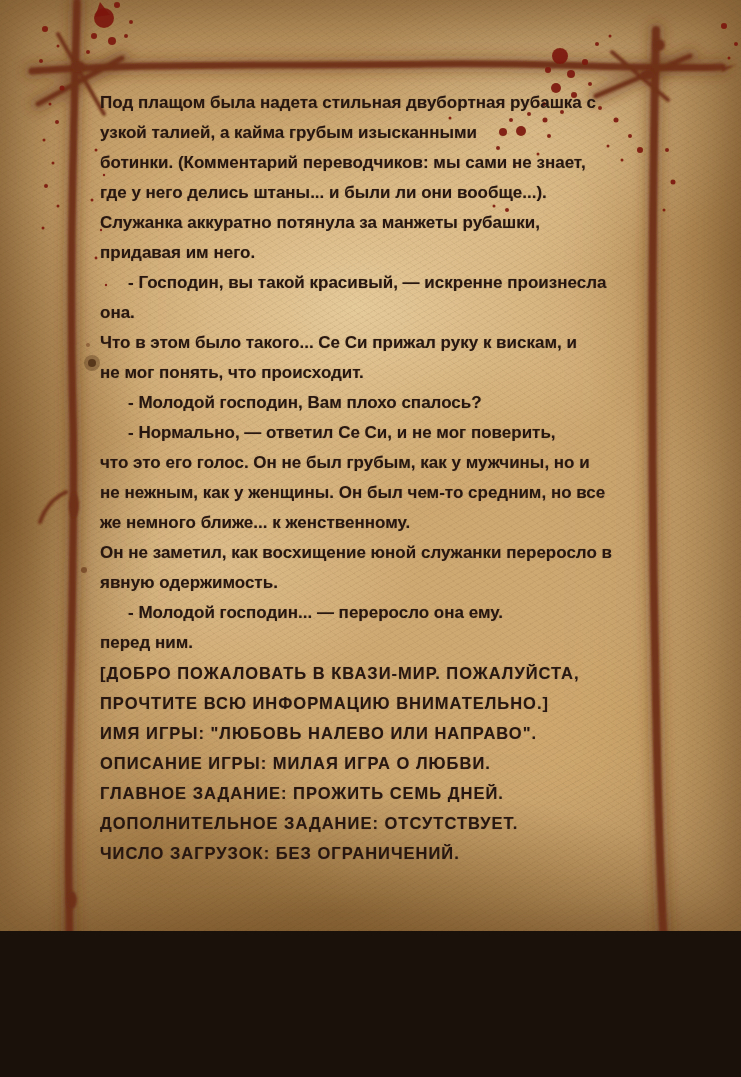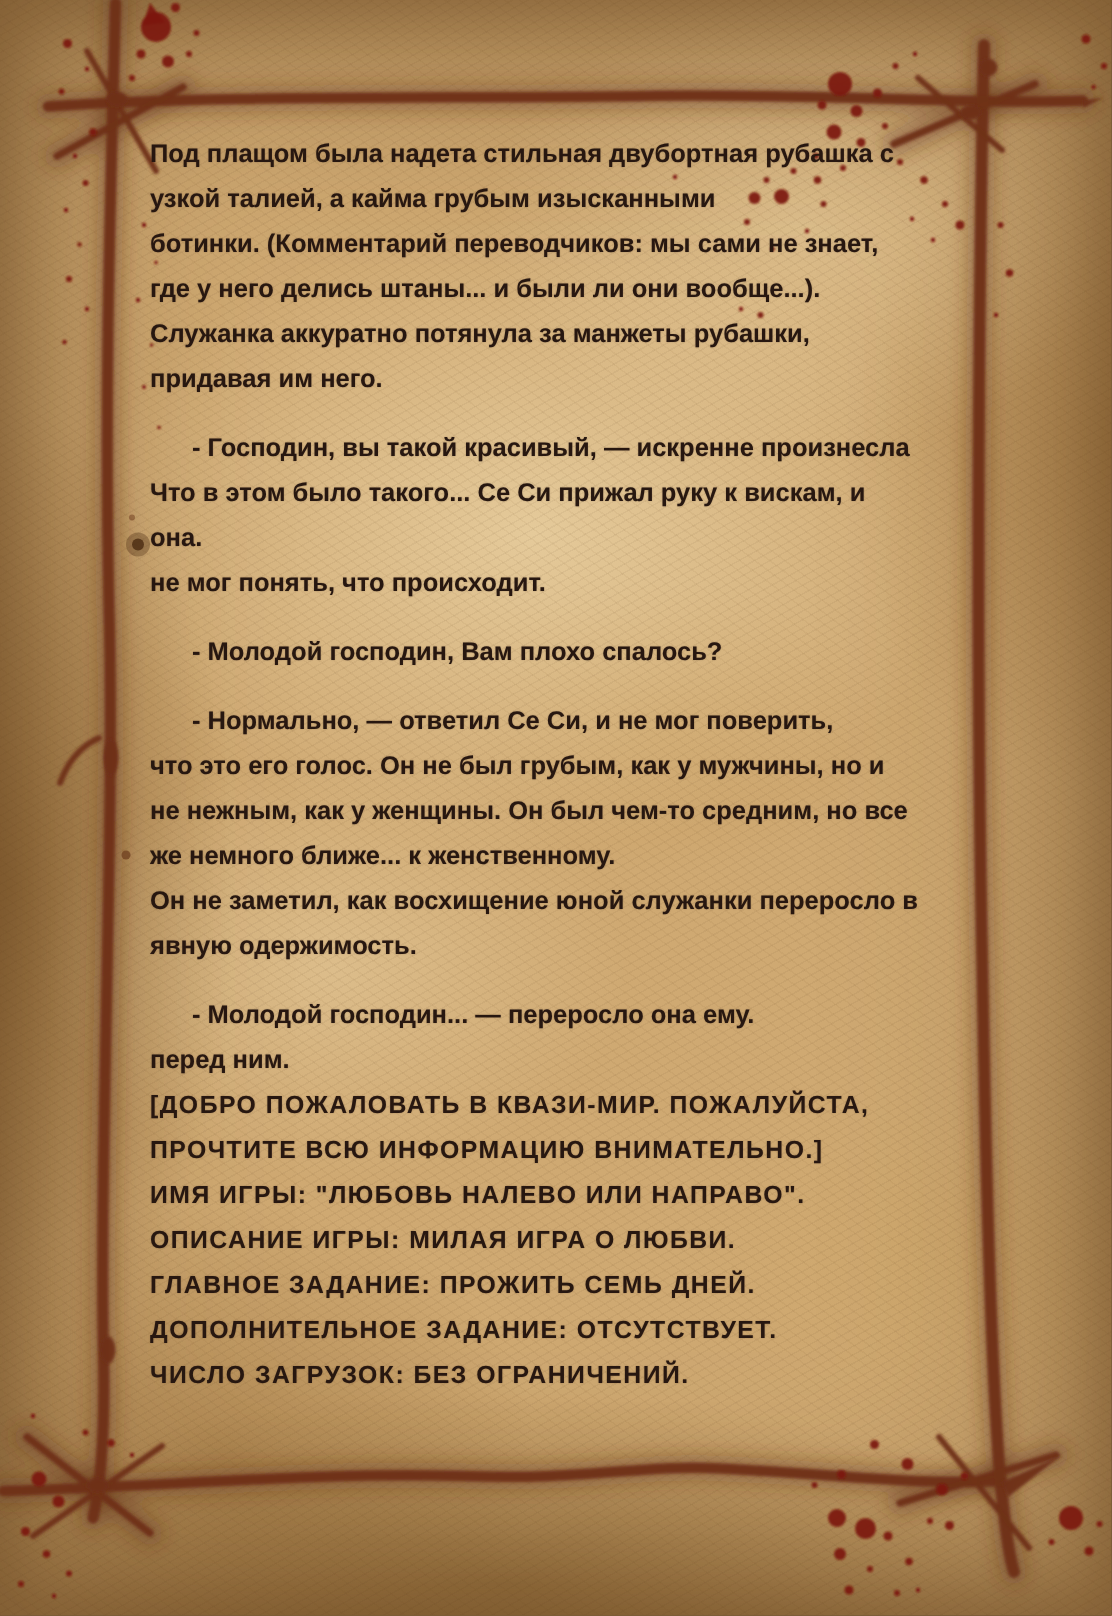--- a/index.html
+++ b/index.html
@@ -1,18 +1,18 @@
 <!DOCTYPE html>
 <html><head>
 <meta charset="utf-8">
 <style>
   html,body{margin:0;padding:0;}
   body{width:741px;height:1077px;overflow:hidden;background:#1a120a;}
   .page{
-    position:relative;width:741px;height:1077px;overflow:hidden;
+    position:relative;width:741px;height:931px;overflow:hidden;
     background-image:
       repeating-linear-gradient(37deg, rgba(109,72,28,.055) 0 1px, transparent 1px 6px),
       repeating-linear-gradient(-29deg, rgba(60,35,12,.05) 0 1px, transparent 1px 5px),
       radial-gradient(ellipse 420px 300px at 48% 33%, rgba(247,229,187,.55), transparent 70%),
       radial-gradient(ellipse 300px 220px at 72% 14%, rgba(238,216,172,.45), transparent 70%),
       radial-gradient(ellipse 280px 200px at 30% 60%, rgba(240,219,176,.4), transparent 70%),
       radial-gradient(ellipse 520px 170px at 45% 98%, rgba(118,82,34,.5), transparent 75%),
       radial-gradient(ellipse 200px 430px at 1% 55%, rgba(118,78,32,.5), transparent 75%),
       radial-gradient(ellipse 240px 300px at 100% 28%, rgba(150,105,50,.38), transparent 75%),
       radial-gradient(ellipse 300px 240px at 20% 90%, rgba(138,96,44,.4), transparent 70%),
@@ -23,21 +23,21 @@
   }
   .frame-svg{position:absolute;left:0;top:0;pointer-events:none;}
   .story{
     position:absolute;left:100px;top:88px;width:570px;
     font-family:"Liberation Sans","DejaVu Sans",sans-serif;
     font-weight:bold;font-size:17px;line-height:30px;
     color:#271710;white-space:nowrap;
     text-shadow:0 0 1px rgba(39,23,16,.35);
   }
   .story .line{height:30px;}
-  .story .indent{padding-left:28px;margin-top:16px;}
+  .story .indent{padding-left:28px;}
   .story .system{letter-spacing:1px;font-size:16.5px;}
 </style>
 </head>
 <body>
 
 <div class="page">
 
   <svg class="frame-svg" width="741" height="1077" viewBox="0 0 741 1077">
     <defs>
       <filter id="soften" x="-20%" y="-20%" width="140%" height="140%">
@@ -200,22 +200,22 @@
 
   <div class="story">
 
   <div class="line">Под плащом была надета стильная двубортная рубашка с</div>
       <div class="line">узкой талией, а кайма грубым изысканными</div>
       <div class="line">ботинки. (Комментарий переводчиков: мы сами не знает,</div>
       <div class="line">где у него делись штаны... и были ли они вообще...).</div>
       <div class="line">Служанка аккуратно потянула за манжеты рубашки,</div>
       <div class="line">придавая им него.</div>
       <div class="line indent">- Господин, вы такой красивый, — искренне произнесла</div>
+      <div class="line">она.</div>
       <div class="line">Что в этом было такого... Се Си прижал руку к вискам, и</div>
-      <div class="line">она.</div>
       <div class="line">не мог понять, что происходит.</div>
       <div class="line indent">- Молодой господин, Вам плохо спалось?</div>
       <div class="line indent">- Нормально, — ответил Се Си, и не мог поверить,</div>
       <div class="line">что это его голос. Он не был грубым, как у мужчины, но и</div>
       <div class="line">не нежным, как у женщины. Он был чем-то средним, но все</div>
       <div class="line">же немного ближе... к женственному.</div>
       <div class="line">Он не заметил, как восхищение юной служанки переросло в</div>
       <div class="line">явную одержимость.</div>
       <div class="line indent">- Молодой господин... — переросло она ему.</div>
       <div class="line">перед ним.</div>

